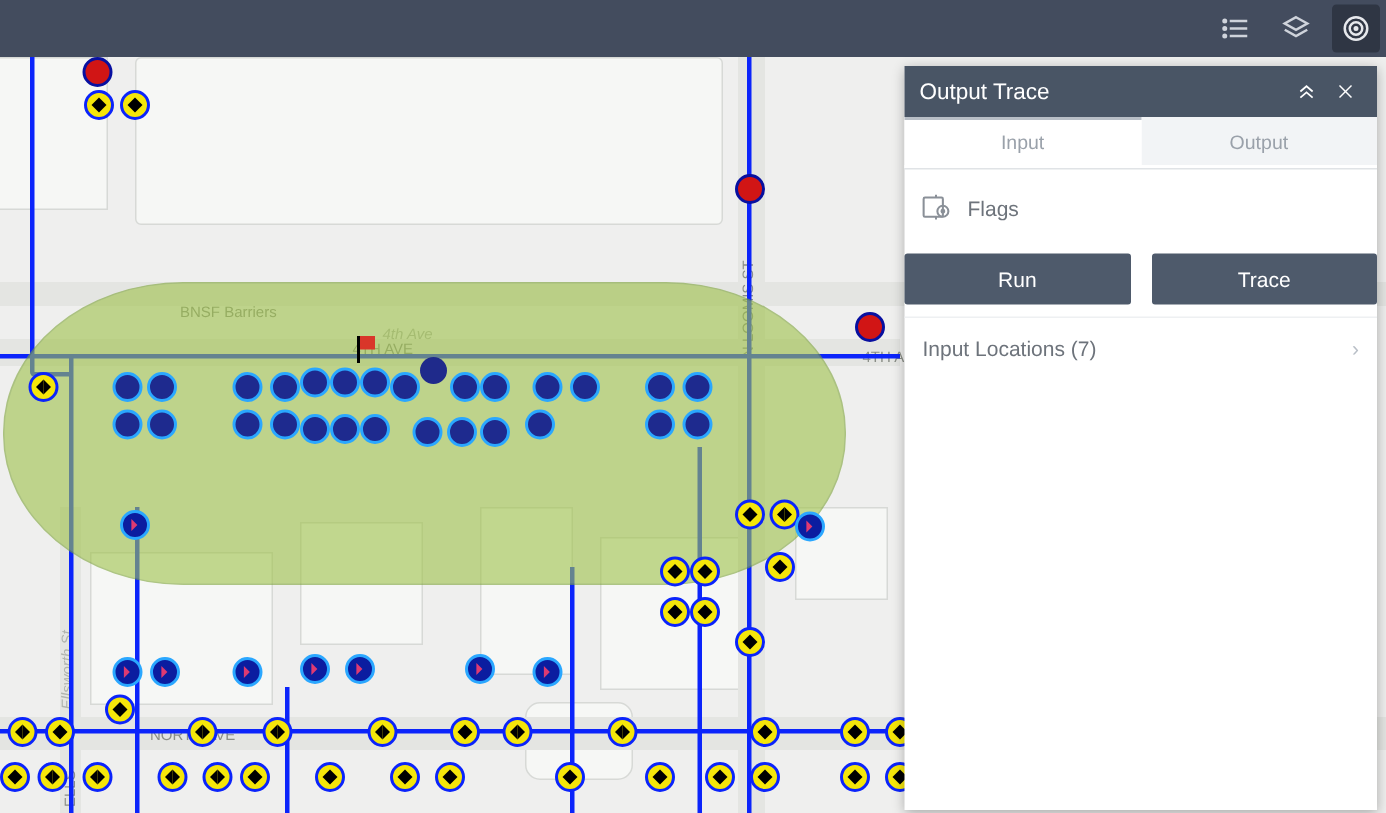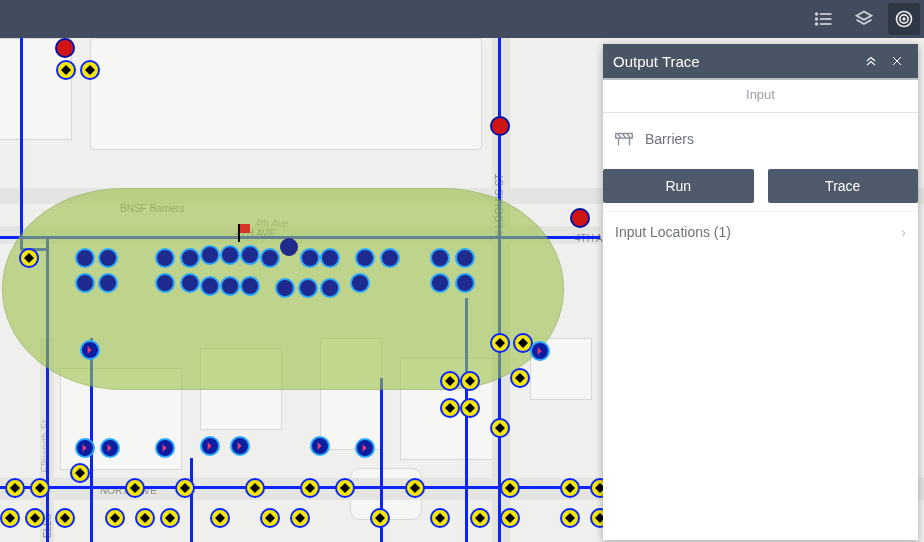--- a/index.html
+++ b/index.html
@@ -240,37 +240,40 @@
             <line x1="20" y1="4" x2="4" y2="20"></line>
           </svg>
       </span>
     </div>
 
 
     <div class="tabs">
       <div class="tab active">
           <span>Input</span>
         </div>
+      <div class="tab">
+          <span>Output</span>
+        </div>
     </div>
 
     <div class="toolbuttons">
       <div class="toolrow">
         <svg viewBox="0 0 24 24">
-            <rect x="3" y="6" width="18" height="5"></rect>
-            <path d="M5 6l4 5M10 6l4 5M15 6l4 5"></path>
-            <line x1="6" y1="11" x2="6" y2="19"></line>
-            <line x1="18" y1="11" x2="18" y2="19"></line>
+            <rect x="3" y="4" width="14" height="14" rx="1"></rect>
+            <path d="M12 4v-2M12 18v2"></path>
+            <circle cx="17" cy="14" r="4"></circle>
+            <circle cx="17" cy="14" r="1" fill="#8a9098"></circle>
           </svg>
-        <span>Barriers</span>
+        <span>Flags</span>
       </div>
     </div>
 
     <div class="runrow">
       <button class="btn">Run</button>
       <button class="btn">Trace</button>
     </div>
 
     <div class="locrow">
-      <span>Input Locations (1)</span>
+      <span>Input Locations (7)</span>
       <span class="chev">›</span>
     </div>
   </div>
 </div>
 
 </body></html>

